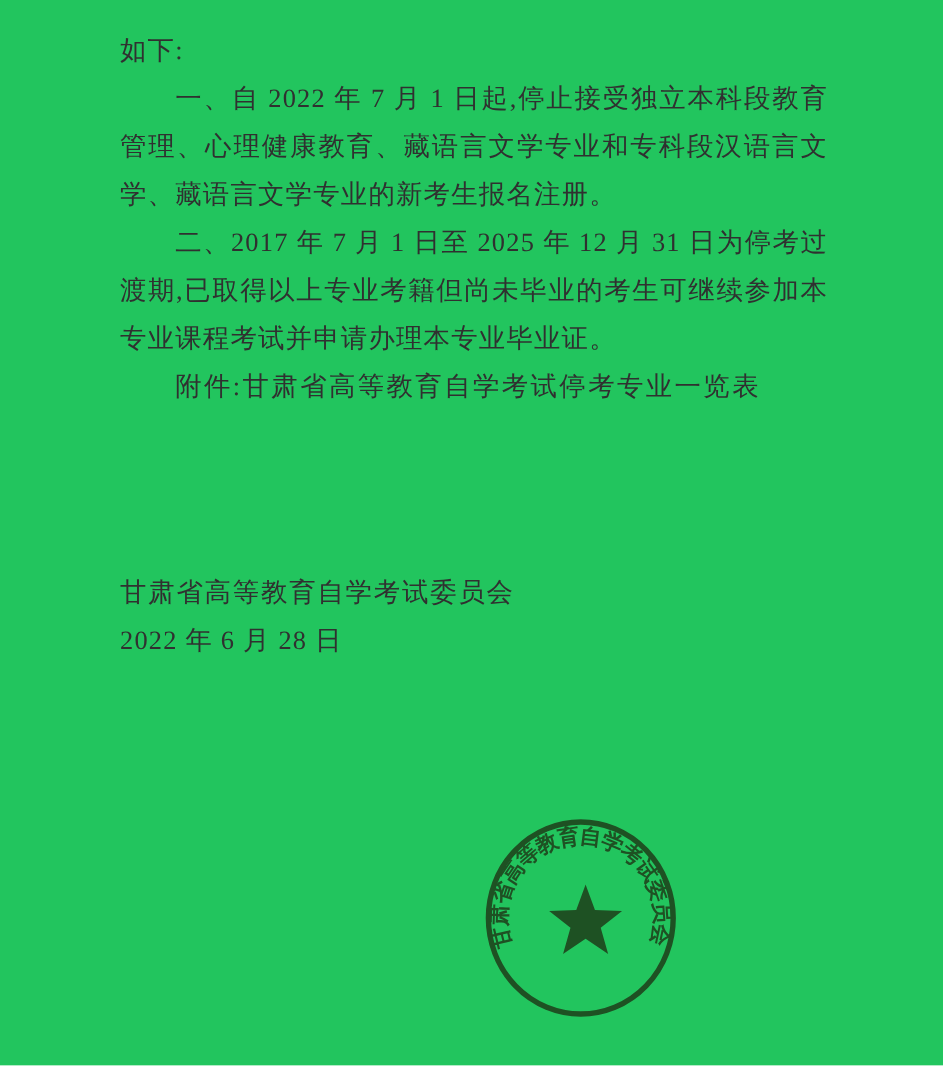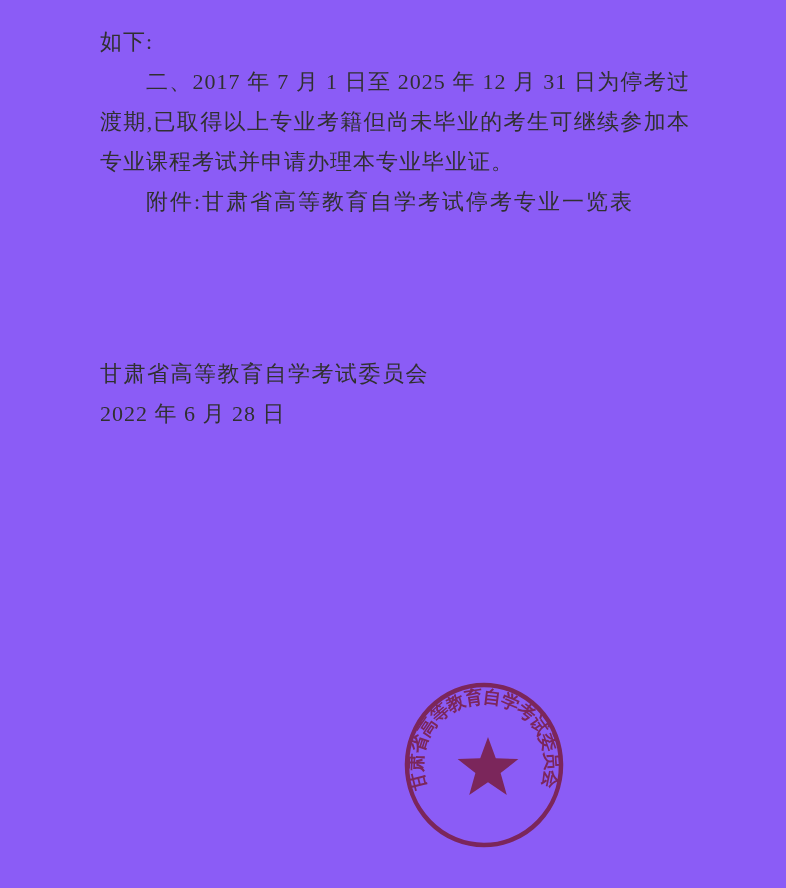--- a/index.html
+++ b/index.html
@@ -1,20 +1,20 @@
 <!DOCTYPE html>
 <html><head>
 <meta charset="utf-8">
 <style>
   html, body { margin: 0; padding: 0; background: #ffffff; }
   .page {
     position: relative;
     width: 786px;
     height: 888px;
-    background: #8b5cf6;
+    background: #22c55e;
     overflow: hidden;
     font-family: "Liberation Serif", "DejaVu Serif", serif;
     color: #303030;
   }
   .content {
     padding: 22px 96px 0 100px;
     font-size: 22px;
     line-height: 40px;
     letter-spacing: 1px;
   }
@@ -54,20 +54,21 @@
     font-size: 18px;
     font-weight: bold;
   }
 </style>
 </head>
 <body>
 
 <div class="page">
   <div class="content">
     <p class="intro">如下:</p>
+    <p class="indent">一、自 2022 年 7 月 1 日起,停止接受独立本科段教育管理、心理健康教育、藏语言文学专业和专科段汉语言文学、藏语言文学专业的新考生报名注册。</p>
     <p class="indent">二、2017 年 7 月 1 日至 2025 年 12 月 31 日为停考过渡期,已取得以上专业考籍但尚未毕业的考生可继续参加本专业课程考试并申请办理本专业毕业证。</p>
     <p class="attachment">附件:甘肃省高等教育自学考试停考专业一览表</p>
     <div class="sign-block">
       <p class="signature">甘肃省高等教育自学考试委员会</p>
       <p class="date">2022 年 6 月 28 日</p>
     </div>
   </div>
 
   <div class="seal">
     <svg viewBox="0 0 160 166" xmlns="http://www.w3.org/2000/svg">

